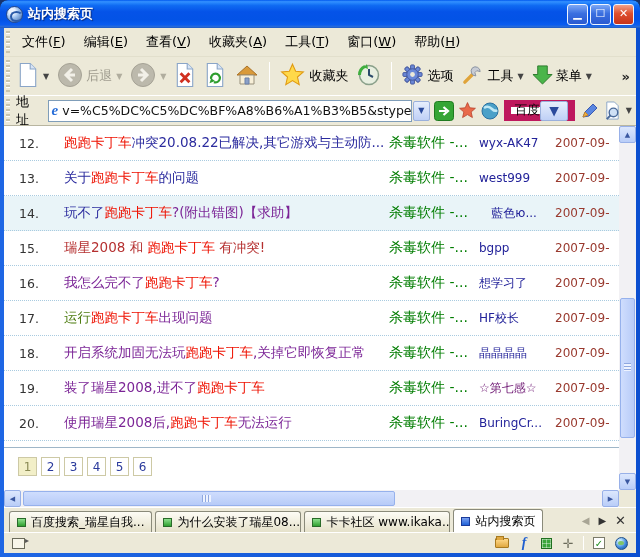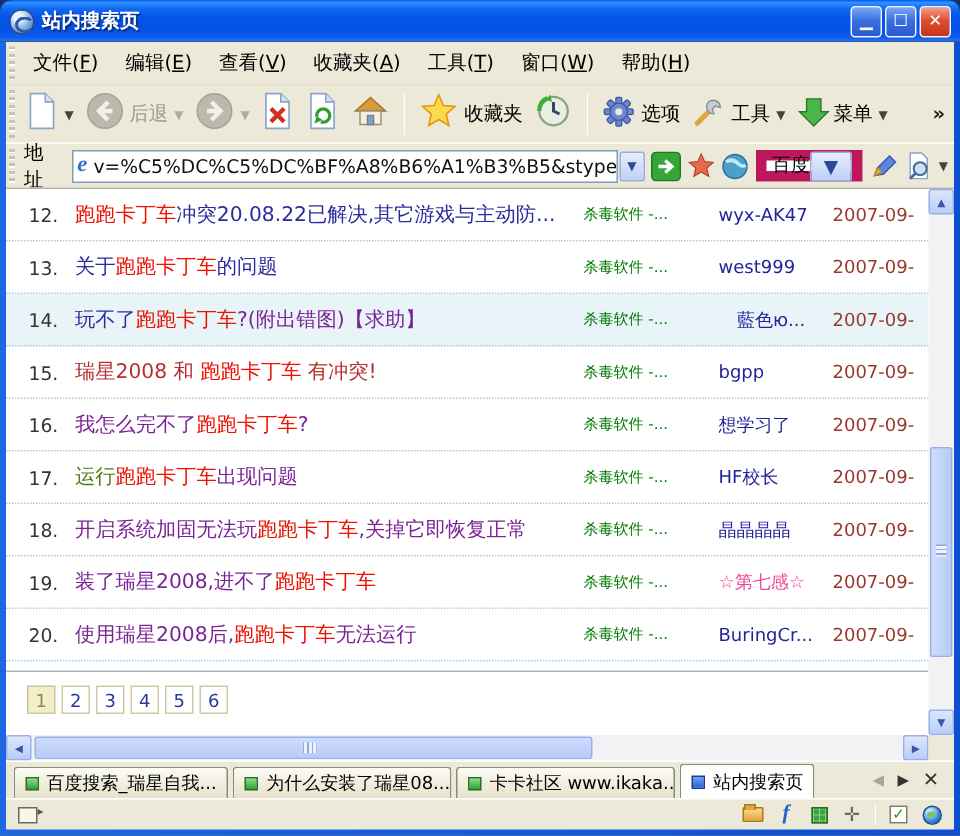--- a/index.html
+++ b/index.html
@@ -58,23 +58,23 @@
     display:flex; align-items:center; justify-content:center; flex:0 0 auto; }
   .abtn { margin-left:4px; display:flex; align-items:center; flex:0 0 auto; }
   .engine-box { display:flex; align-items:center; background:#fff; border:7px solid #be185d; height:21px; width:72px; margin-left:5px; padding-left:4px; }
   .engine-box span { flex:1; font-size:12.5px; }
 
   
   .content { height:382px; background:#fff; display:grid; grid-template-columns:1fr 17px; grid-template-rows:1fr 17px; border-top:1px solid #b8b5a0; }
   .list-area { overflow:hidden; }
   .row { display:flex; align-items:center; height:35px; border-bottom:1px dotted #a9cbe0; font-size:13.5px; }
   .row.hl { background:#e9f4f8; }
-  .row .num { width:46px; padding-left:15px; color:#333; font-size:12.5px; flex:0 0 auto; }
+  .row .num { width:60px; padding-left:15px; color:#333; font-size:12.5px; flex:0 0 auto; }
   .row .rtitle { flex:1; white-space:nowrap; overflow:hidden; cursor:pointer; }
-  .row .cat { width:90px; font-size:10px; flex:0 0 auto; cursor:pointer; }
+  .row .cat { width:90px; font-size:14px; flex:0 0 auto; cursor:pointer; }
   .row .author { width:76px; font-size:12px; flex:0 0 auto; overflow:hidden; white-space:nowrap; }
   .row .date { width:64px; font-size:12px; flex:0 0 auto; }
   .result-divider { border-top:1px solid #9fb6c8; margin-top:6px; }
   .pages { display:flex; gap:4px; padding:9px 0 0 14px; }
   .page { min-width:19px; height:19px; border:1px solid #cdc9a5; background:#fff; color:#2a3a9c;
     font-size:12px; display:flex; align-items:center; justify-content:center; cursor:pointer; }
   .page.current { background:#f2efc8; color:#8a8a55; }
 
   
   .vsb { background:#f2f1f4; display:flex; flex-direction:column; }
@@ -358,21 +358,21 @@
                 <span class="num">18.</span>
                 <span class="rtitle"><span style="color: rgb(123, 36, 150);">开启系统加固无法玩</span><span style="color: rgb(238, 17, 0);">跑跑卡丁车</span><span style="color: rgb(123, 36, 150);">,关掉它即恢复正常</span></span>
                 <span class="cat" style="color: rgb(0, 125, 0);">杀毒软件 -...</span>
                 <span class="author" style="color: rgb(35, 35, 154);">晶晶晶晶</span>
                 <span class="date" style="color: rgb(153, 57, 46);">2007-09-</span>
               </div>
               <div class="row">
                 <span class="num">19.</span>
                 <span class="rtitle"><span style="color: rgb(123, 36, 150);">装了瑞星2008,进不了</span><span style="color: rgb(238, 17, 0);">跑跑卡丁车</span></span>
                 <span class="cat" style="color: rgb(0, 125, 0);">杀毒软件 -...</span>
-                <span class="author" style="color: #ec4899;">☆第七感☆</span>
+                <span class="author" style="color: #701a75;">☆第七感☆</span>
                 <span class="date" style="color: rgb(153, 57, 46);">2007-09-</span>
               </div>
               <div class="row">
                 <span class="num">20.</span>
                 <span class="rtitle"><span style="color: rgb(123, 36, 150);">使用瑞星2008后,</span><span style="color: rgb(238, 17, 0);">跑跑卡丁车</span><span style="color: rgb(123, 36, 150);">无法运行</span></span>
                 <span class="cat" style="color: rgb(0, 125, 0);">杀毒软件 -...</span>
                 <span class="author" style="color: rgb(35, 35, 154);">BuringCr...</span>
                 <span class="date" style="color: rgb(153, 57, 46);">2007-09-</span>
               </div>
             </div>

